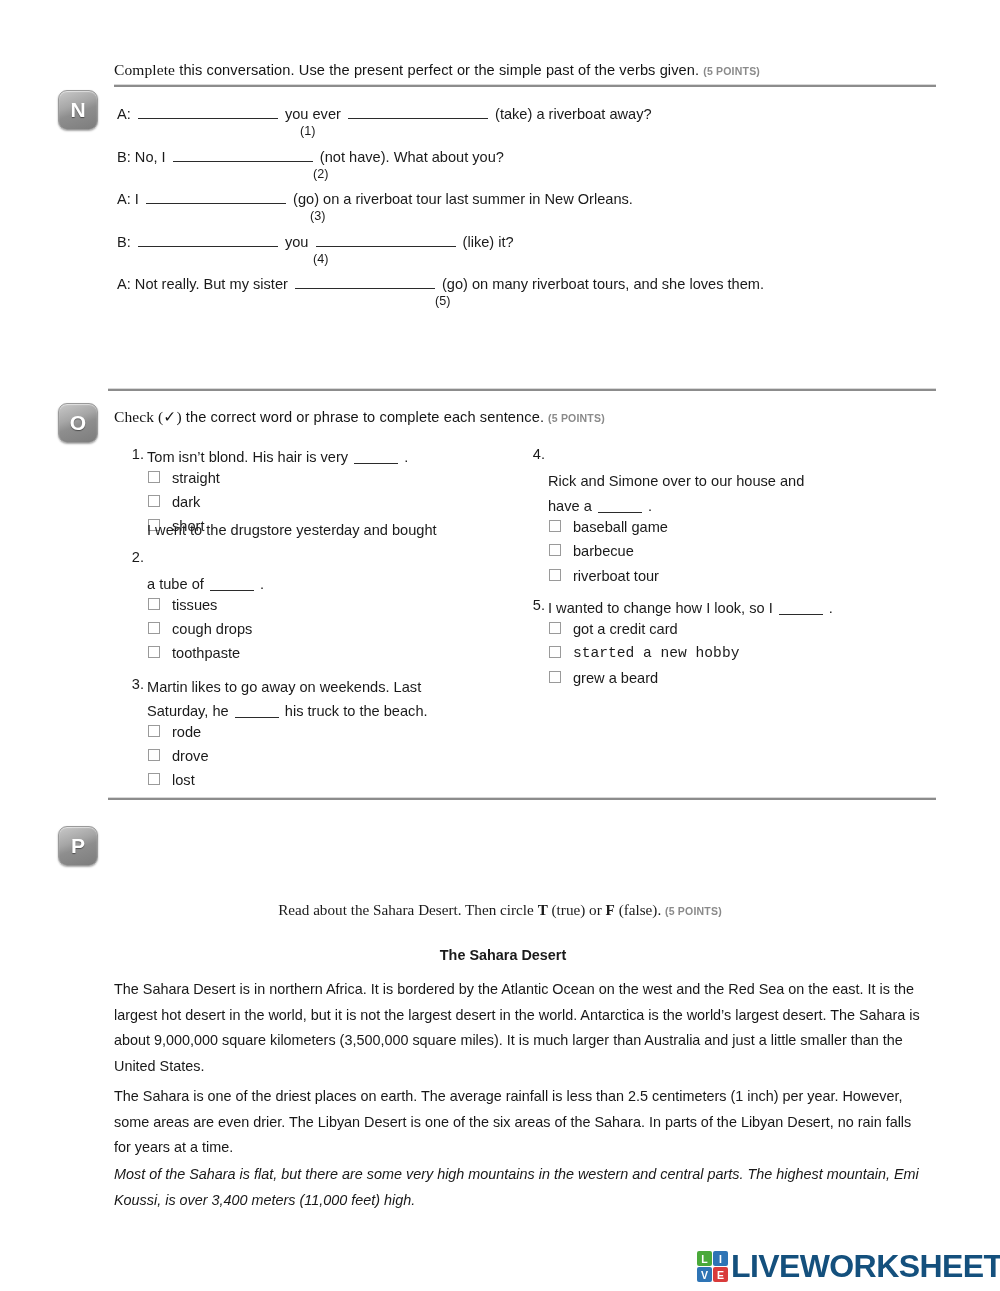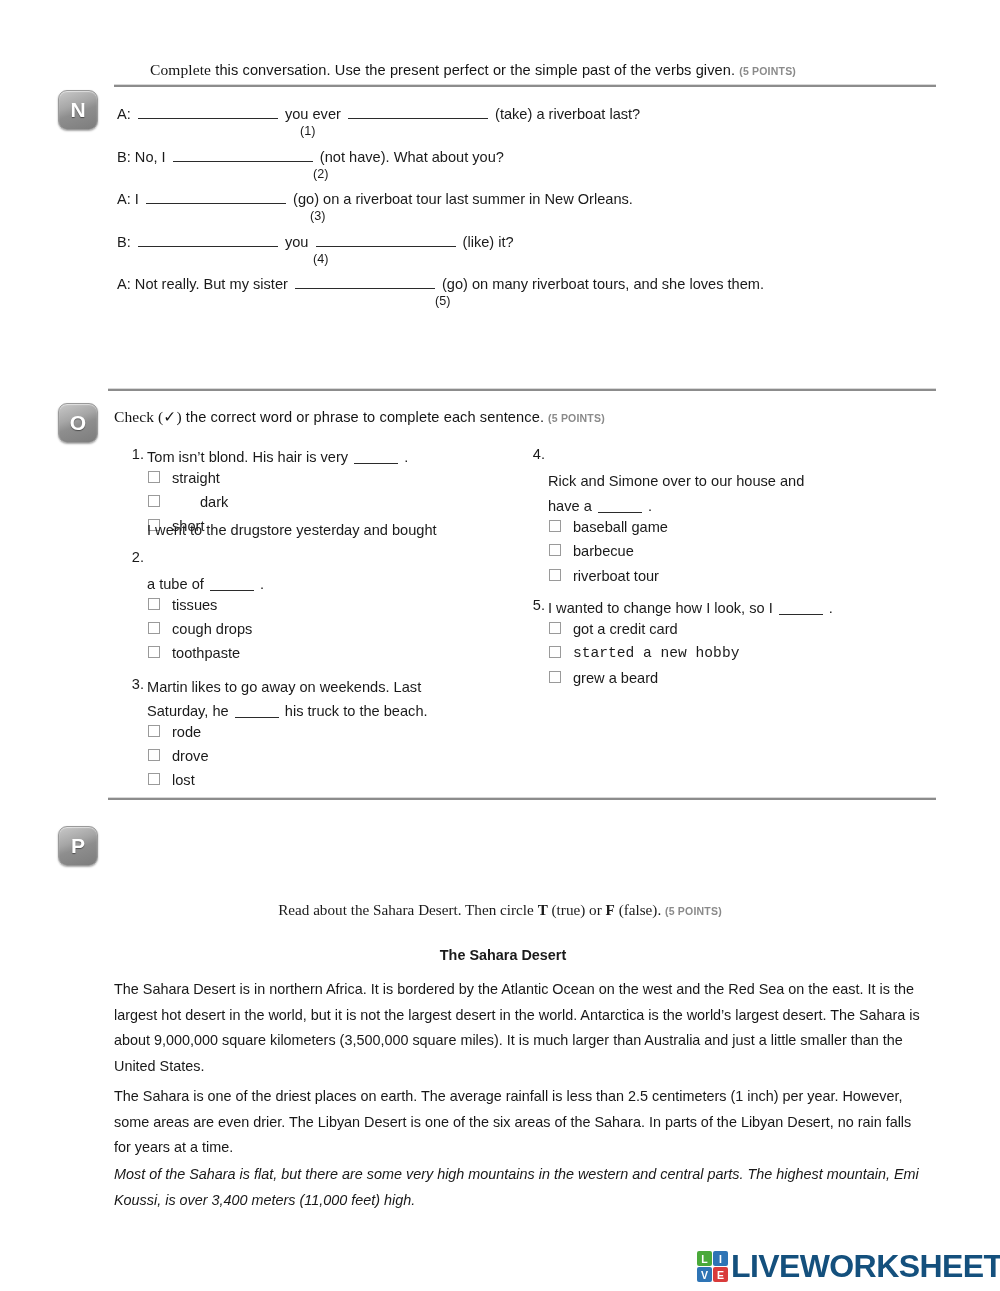--- a/index.html
+++ b/index.html
@@ -157,32 +157,32 @@
 </style>
 </head>
 <body>
 
 <div class="page">
 
   <div class="badge" style="left:58px; top:90px;">
     <span>N</span>
   </div>
 
-  <div class="instr" style="position:absolute; left:114px; top:61px;margin-left:36px;">
+  <div class="instr" style="position:absolute; left:114px; top:61px;">
     <span>Complete</span><span class="sans"> this conversation. Use the present perfect or the simple past of the verbs given.</span>
     <span class="points">(5 POINTS)</span>
   </div>
   <div class="rule" style="left:114px; top:84px; width:822px;"></div>
 
   <div class="t" style="left:117px; top:105px;">
     <span>A:</span>
     <span class="blank" style="width:140px;"></span>
     <span>you ever</span>
     <span class="blank" style="width:140px;"></span>
-    <span>(take) a riverboat last?</span>
+    <span>(take) a riverboat away?</span>
   </div>
   <div class="numlbl" style="left:300px; top:124px;">(1)</div>
 
   <div class="t" style="left:117px; top:148px;">
     <span>B:</span>
     <span>No, I</span>
     <span class="blank" style="width:140px;"></span>
     <span>(not have). What about you?</span>
   </div>
   <div class="numlbl" style="left:313px; top:167px;">(2)</div>
@@ -224,21 +224,21 @@
     <span class="points">(5 POINTS)</span>
   </div>
 
   <div class="qnum" style="left:122px; top:446px;">1.</div>
   <div class="qtext" style="left:147px; top:446px;">
     <span>Tom isn’t blond. His hair is very <span class="ushort"></span> .</span>
   </div>
   <div class="cbox" style="left:148px; top:471px;"></div>
   <div class="opt" style="left:172px; top:471px;">straight</div>
   <div class="cbox" style="left:148px; top:495px;"></div>
-  <div class="opt" style="left:172px; top:495px;margin-left:28px;">dark</div>
+  <div class="opt" style="left:172px; top:495px;">dark</div>
   <div class="cbox" style="left:148px; top:519px;"></div>
   <div class="opt" style="left:172px; top:519px;">short</div>
 
   <div class="qnum" style="left:122px; top:549px;">2.</div>
   <div class="qtext" style="left:147px; top:519px;">
     <span>I went to the drugstore yesterday and bought</span>
   </div>
   <div class="qtext" style="left:147px; top:573px;">
     <span>a tube of <span class="ushort"></span> .</span>
   </div>

